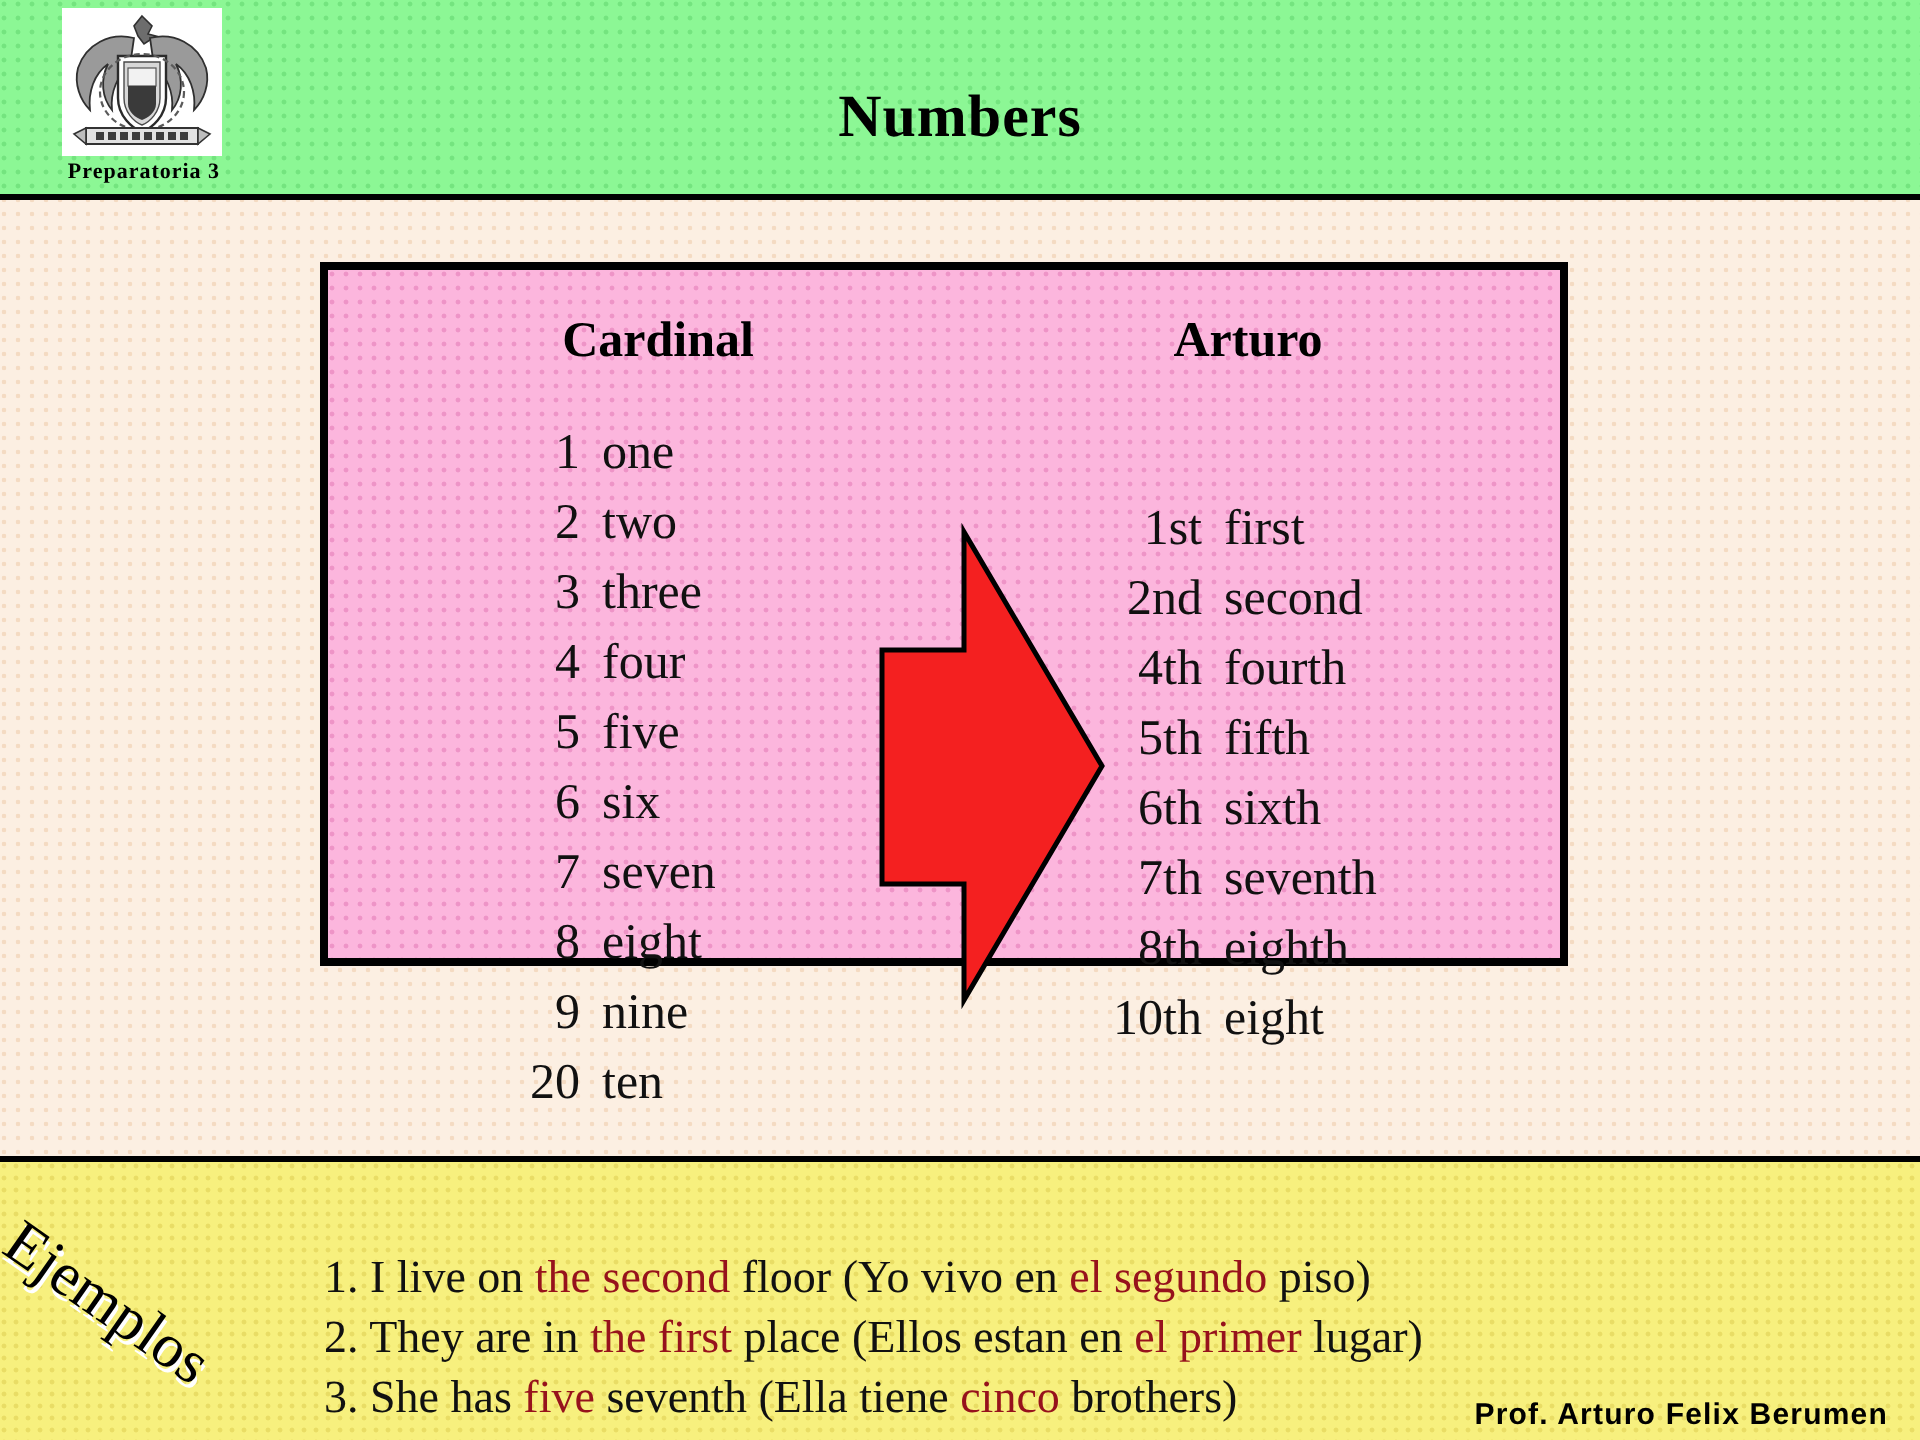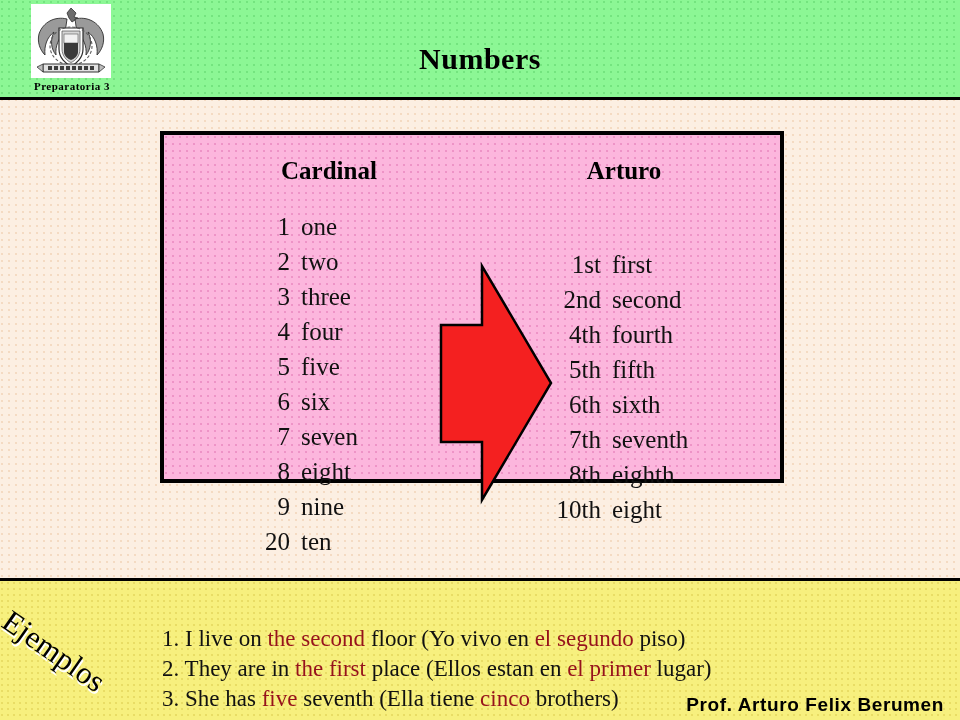--- a/index.html
+++ b/index.html
@@ -181,21 +181,21 @@
     color: #111111;
     white-space: nowrap;
   }
   .hl { color: #96121c; }
   .footer-credit {
     position: absolute;
     right: 16px;
     bottom: 4px;
     font-family: "Liberation Sans", sans-serif;
     font-weight: bold;
-    font-size: 19px;
+    font-size: 15px;
     letter-spacing: 0.6px;
     color: #000000;
     white-space: nowrap;
   }
 </style>
 </head>
 <body>
 
 <div class="slide">
 

